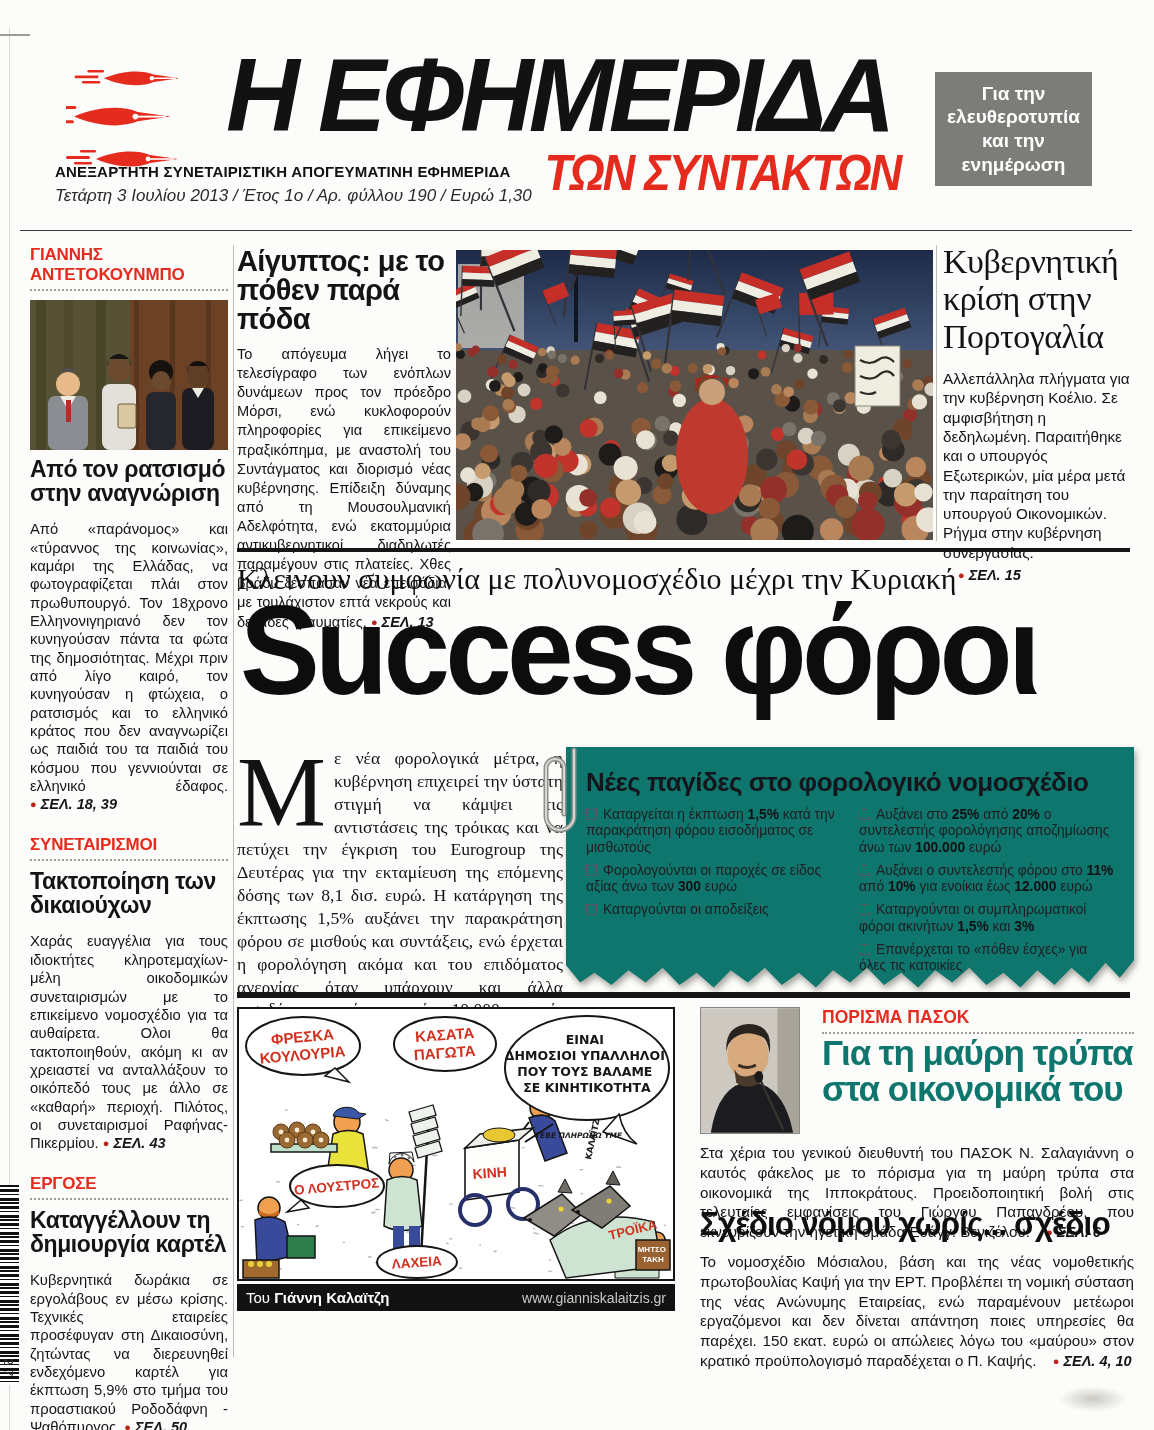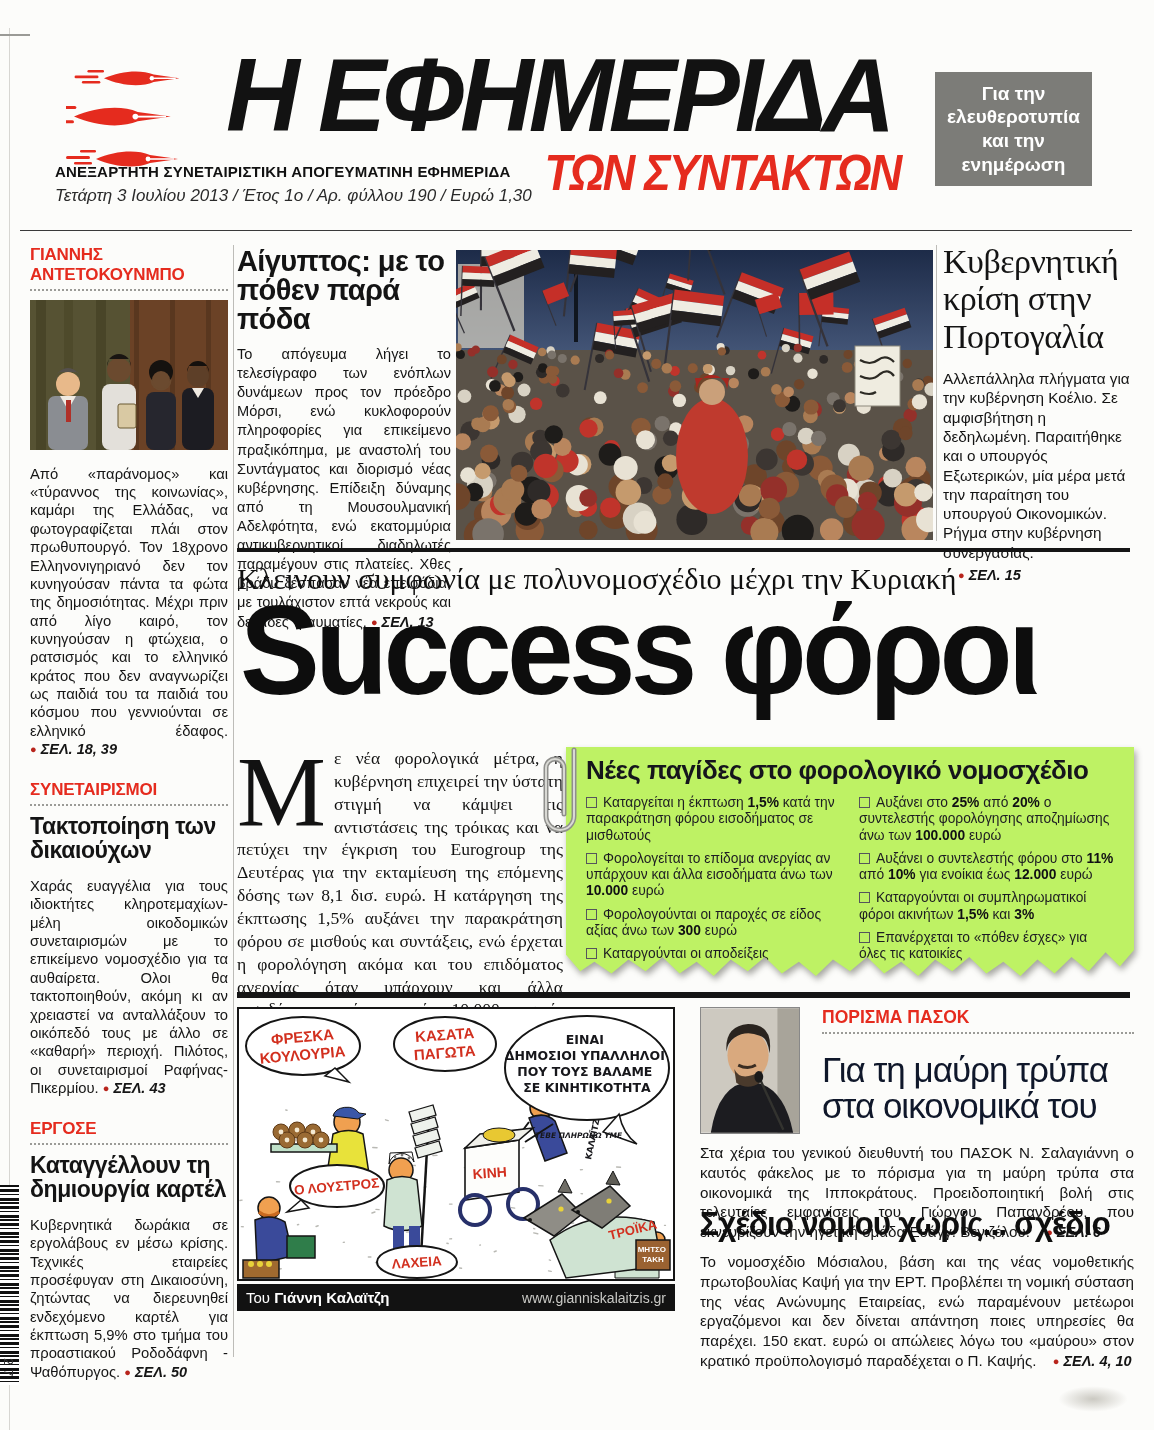--- a/index.html
+++ b/index.html
@@ -51,21 +51,21 @@
       font-size:30px;color:#101010;}
   .headline{left:240px;top:588px;width:893px;font-size:126px;font-weight:bold;letter-spacing:-5px;
       line-height:1;white-space:nowrap;transform:scaleX(.95);transform-origin:left;color:#0d0d0d;}
   .main-body{left:237px;top:747px;width:326px;font-family:"Liberation Serif",serif;
       font-size:17.6px;line-height:1.3;text-align:justify;color:#121212;}
   .dropcap{float:left;font-size:100px;line-height:.78;padding:6px 8px 0 0;font-family:"Liberation Serif",serif;}
   .main-body .pref{font-family:"Liberation Sans",sans-serif;font-size:14.5px;margin-left:14px;}
   .paperclip{left:536px;top:740px;width:52px;height:104px;z-index:3;}
   
   .note-wrap{left:566px;top:747px;width:530px;height:228px;filter:drop-shadow(2px 4px 3px rgba(60,60,50,.45));z-index:2;}
-  .note{width:100%;height:100%;background:#bef264;padding:8px 18px 0 20px;
+  .note{width:100%;height:100%;background:#0f766e;padding:20px 18px 0 20px;
       clip-path:polygon(0% 0%,100% 0%,100% 86%,97.5% 93%,95% 87%,92% 95%,89% 89%,86% 96%,83% 90%,80% 97%,77% 91%,74% 96%,71% 89%,68% 95%,65% 90%,62% 97%,59% 91%,56% 96%,53% 89%,50% 95%,47% 90%,44% 97%,41% 91%,38% 96%,35% 89%,32% 95%,29% 90%,26% 97%,23% 91%,20% 96%,17% 89%,14% 95%,11% 90%,8% 96%,5% 91%,2.5% 95%,0% 88%);}
   .note-title{font-size:26px;font-weight:bold;letter-spacing:-.5px;color:#15151c;margin-bottom:9px;}
   .note-cols{display:flex;gap:16px;}
   .note-col{width:50%;}
   .tb-item{font-size:13.8px;line-height:1.18;color:#1d1d22;margin-bottom:7px;}
   .tb-item b{color:#101014;}
   .chk{display:inline-block;width:11px;height:11px;border:1.6px solid #55555c;background:transparent;
       margin-right:6px;vertical-align:-1px;}
   
   .cartoon{left:237px;top:1007px;width:438px;}
@@ -76,21 +76,21 @@
   .cartoon-bar .name{font-weight:bold;}
   .cartoon-bar .site{color:#c9c9c5;font-size:14px;}
   .ct-red{fill:#d2301f;font-weight:bold;font-family:"Liberation Sans",sans-serif;}
   .ct-blk{fill:#17171b;font-weight:bold;font-family:"DejaVu Sans",sans-serif;}
   
   .pasok{left:700px;top:1007px;width:434px;}
   .p-row{display:flex;gap:22px;}
   .p-photo{width:100px;height:127px;flex:0 0 auto;border:1px solid #888;}
   .p-right{flex:1;}
   .bk{color:#e52b1e;font-weight:bold;font-size:17.5px;padding-bottom:4px;border-bottom:2px dotted #9b9b97;}
-  .p-title{font-size:35px;font-weight:normal;line-height:1.04;letter-spacing:-1px;margin-top:18px;color:#0f172a;}
+  .p-title{font-size:35px;font-weight:bold;line-height:1.04;letter-spacing:-1px;margin-top:1px;color:#0f766e;}
   .p-body{margin-top:9px;font-size:15.2px;line-height:1.3;text-align:justify;}
   .p-body .pref{margin-left:12px;}
   .ert{left:700px;top:1196px;width:434px;}
   .e-title{font-size:34px;font-weight:bold;letter-spacing:-1px;margin-top:8px;white-space:nowrap;
       transform:scaleX(.93);transform-origin:left;color:#0f0f0f;}
   
   .barcode{left:0;top:1185px;width:19px;height:200px;
       background:repeating-linear-gradient(to bottom,#101010 0 2px,#fff 2px 4px,#101010 4px 7px,#fff 7px 9px,#101010 9px 10px,#fff 10px 13px,#101010 13px 16px,#fff 16px 17px);}
   .barcode-num{left:16px;top:1358px;font-size:13px;color:#333;transform:rotate(90deg);transform-origin:left top;letter-spacing:4px;}
   .smudge{left:1058px;top:1386px;width:70px;height:26px;border-radius:50%;
@@ -169,20 +169,21 @@
         <rect x="88" y="104" width="18" height="24" rx="2" fill="#d9c9a3" stroke="#6b5a33"></rect>
         <rect x="116" y="92" width="30" height="58" rx="8" fill="#26262e"></rect>
         <circle cx="131" cy="80" r="10.5" fill="#6b4a2f"></circle>
           <circle cx="131" cy="72" r="12" fill="#15120f"></circle>
           <circle cx="131" cy="80" r="9" fill="#6b4a2f"></circle>
         <rect x="152" y="88" width="32" height="62" rx="8" fill="#1c1c22"></rect>
           <path d="M162 88 l6 10 6 -10 z" fill="#efeae2"></path>
         <circle cx="168" cy="76" r="11" fill="#5d3f28"></circle>
           <path d="M157 72 a11 11 0 0 1 22 0 l-2 -6 -18 0 z" fill="#14100d"></path>
       </svg>
+      <div class="sb-title" data-name="article-title">Από τον ρατσισμό στην αναγνώριση</div>
       <p class="sb-body" data-name="article-body"><span>Από «παράνομος» και «τύραννος της κοινωνίας», καμάρι της Ελλάδας, να φωτογραφίζεται πλάι στον πρωθυπουργό. Τον 18χρονο Ελληνονιγηριανό δεν τον κυνηγούσαν πάντα τα φώτα της δημοσιότητας. Μέχρι πριν από λίγο καιρό, τον κυνηγούσαν η φτώχεια, ο ρατσισμός και το ελληνικό κράτος που δεν αναγνωρίζει ως παιδιά του τα παιδιά του κόσμου που γεννιούνται σε ελληνικό έδαφος.</span>
         <span class="pref" data-name="page-ref"><span class="dot" data-name="bullet-icon">●</span> <span>ΣΕΛ. 18, 39</span></span></p>
     </div>
 
     <div class="sb-sec" data-name="sidebar-article-cooperatives">
       <div class="kicker" data-name="section-kicker">ΣΥΝΕΤΑΙΡΙΣΜΟΙ</div>
       <div class="sb-title" data-name="article-title">Τακτοποίηση των δικαιούχων</div>
       <p class="sb-body" data-name="article-body"><span>Χαράς ευαγγέλια για τους ιδιοκτήτες κληροτεμαχίων-μέλη οικοδομικών συνεταιρισμών με το επικείμενο νομοσχέδιο για τα αυθαίρετα. Ολοι θα τακτοποιηθούν, ακόμη κι αν χρειαστεί να ανταλλάξουν το οικόπεδό τους με άλλο σε «καθαρή» περιοχή. Πιλότος, οι συνεταιρισμοί Ραφήνας-Πικερμίου.</span>
         <span class="pref" data-name="page-ref"><span class="dot" data-name="bullet-icon">●</span> <span>ΣΕΛ. 43</span></span></p>
     </div>
@@ -622,21 +623,20 @@
     <path d="M38 10 v66 a14 14 0 0 1 -28 0 V28 a9 9 0 0 1 18 0 v46" fill="none" stroke="#8f8f8c" stroke-width="5" stroke-linecap="round"></path>
     <path d="M38 10 v66 a14 14 0 0 1 -28 0 V28 a9 9 0 0 1 18 0 v46" fill="none" stroke="#d9d9d4" stroke-width="2" stroke-linecap="round"></path>
   </svg>
 
   <div class="abs note-wrap" data-name="tax-note">
     <div class="note">
       <div class="note-title" data-name="tax-note-title">Νέες παγίδες στο φορολογικό νομοσχέδιο</div>
       <div class="note-cols">
         <div class="note-col" data-name="tax-note-left-column">
           <div class="tb-item" data-name="tax-item"><span class="chk" data-name="checkbox-icon"></span><span>Καταργείται η έκπτωση <b>1,5%</b> κατά την παρακράτηση φόρου εισοδήματος σε μισθωτούς</span></div>
-          <div class="tb-item" data-name="tax-item"><span class="chk" data-name="checkbox-icon"></span><span>Φορολογείται το επίδομα ανεργίας αν υπάρχουν και άλλα εισοδήματα άνω των <b>10.000 </b>ευρώ</span></div>
           <div class="tb-item" data-name="tax-item"><span class="chk" data-name="checkbox-icon"></span><span>Φορολογούνται οι παροχές σε είδος αξίας άνω των <b>300 </b>ευρώ</span></div>
           <div class="tb-item" data-name="tax-item"><span class="chk" data-name="checkbox-icon"></span><span>Καταργούνται οι αποδείξεις</span></div>
         </div>
         <div class="note-col" data-name="tax-note-right-column">
           <div class="tb-item" data-name="tax-item"><span class="chk" data-name="checkbox-icon"></span><span>Αυξάνει στο <b>25%</b> από <b>20%</b> ο συντελεστής φορολόγησης αποζημίωσης άνω των <b>100.000 </b>ευρώ</span></div>
           <div class="tb-item" data-name="tax-item"><span class="chk" data-name="checkbox-icon"></span><span>Αυξάνει ο συντελεστής φόρου στο <b>11%</b> από <b>10%</b> για ενοίκια έως <b>12.000 </b>ευρώ</span></div>
           <div class="tb-item" data-name="tax-item"><span class="chk" data-name="checkbox-icon"></span><span>Καταργούνται οι συμπληρωματικοί φόροι ακινήτων <b>1,5%</b> και <b>3%</b></span></div>
           <div class="tb-item" data-name="tax-item"><span class="chk" data-name="checkbox-icon"></span><span>Επανέρχεται το «πόθεν έσχες» για όλες τις κατοικίες</span></div>
         </div>
       </div>

